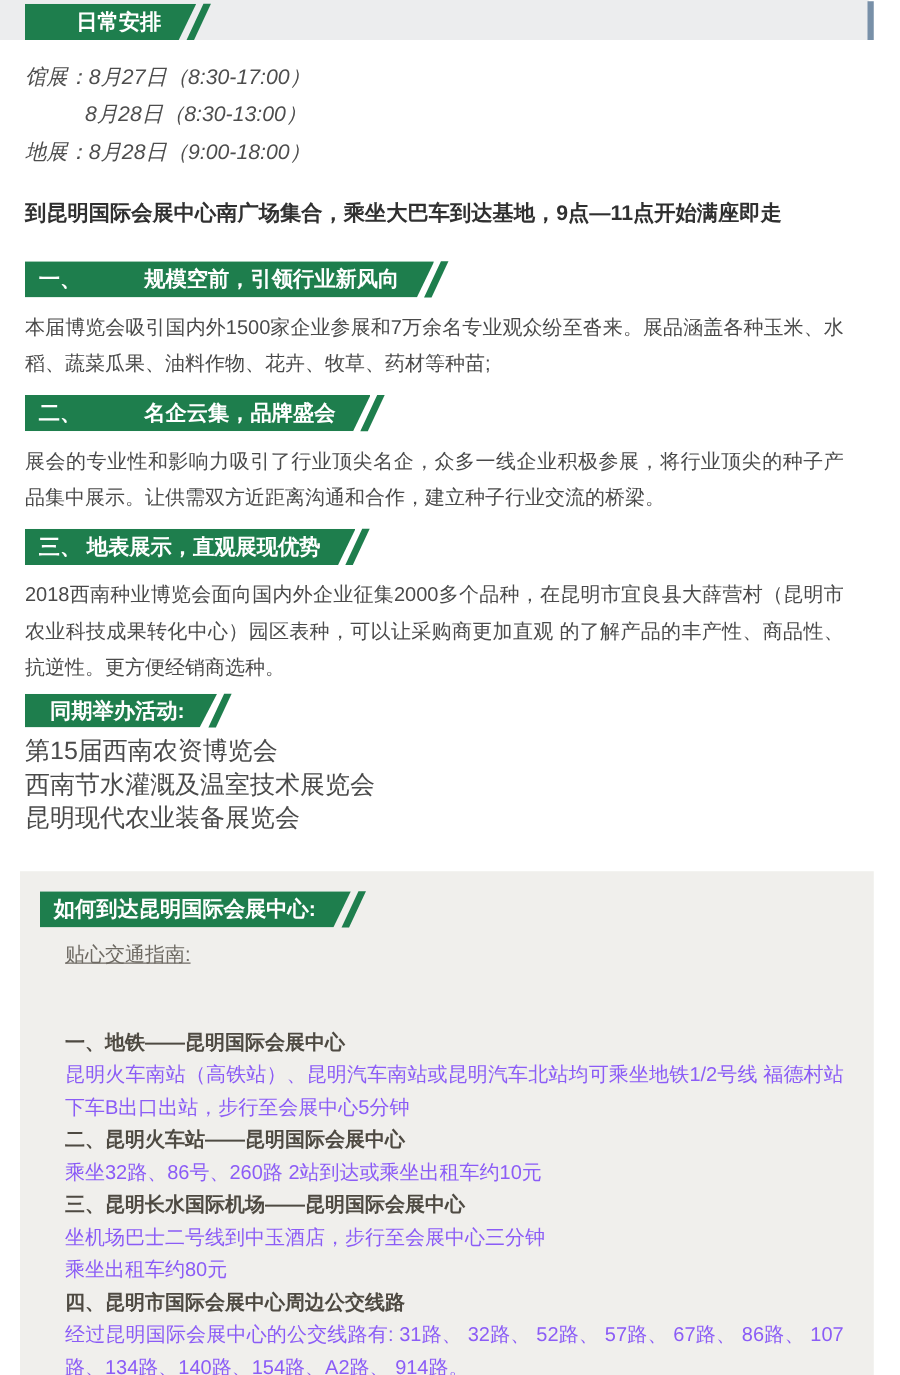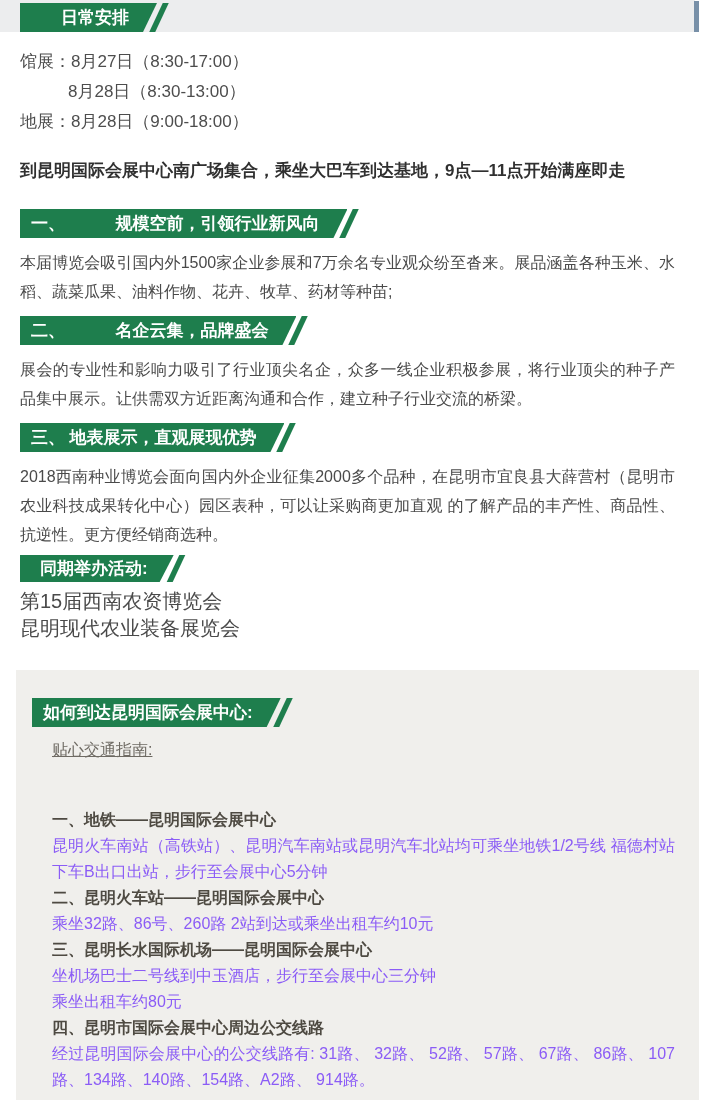--- a/index.html
+++ b/index.html
@@ -26,21 +26,21 @@
   .flag::after {
     content: ""; position: absolute; top: 0; right: -19px; width: 6px; height: 100%;
     background: #1e7e4d; transform: skewX(-25deg);
   }
   .flag-text { position: relative; z-index: 1; color: #ffffff; font-weight: bold; font-size: 17px; line-height: 21px; }
   .flag-gap .flag-num { margin-right: 46px; }
 
   .flag-header { position: absolute; left: 20px; bottom: 0; padding-left: 41px; }
 
   
-  .schedule { margin: 15px 25px 0 20px; }
+  .schedule { margin: 15px 25px 0 20px; font-style: italic; }
   .sched-line { margin: 0; font-size: 17px; line-height: 30px; color: #4d4d4d; }
   .sched-line.indent { padding-left: 48px; }
 
   .assembly {
     margin: 22px 25px 0 20px; font-size: 17px; line-height: 24px;
     font-weight: bold; color: #303030;
   }
 
   
   .section { margin: 0; }
@@ -55,21 +55,21 @@
   .concurrent { margin-top: 6px; }
   .concurrent .flag { margin-left: 20px; padding: 3px 12px 3px 20px; }
   .list-line { margin: 0 25px 0 20px; font-size: 20px; line-height: 27px; color: #4a4a4a; }
   .list-line:first-of-type { margin-top: 6px; }
 
   
   .panel {
     margin: 28px 1px 0 16px; width: 683px; box-sizing: border-box;
     background: #f0efec; padding: 12px 24px 20px 16px;
   }
-  .panel .flag { margin-top: 16px; }
+  .panel .flag { margin-top: 4px; }
   .panel-subtitle { margin: 12px 0 0 20px; font-size: 16px; line-height: 21px; color: #6e6a63; text-decoration: underline; }
   .routes { margin: 47px 0 0 20px; }
   .route-head { margin: 0; font-size: 16px; line-height: 26px; font-weight: bold; color: #4e4a42; }
   .route-line { margin: 0; font-size: 16px; line-height: 26px; color: #8b5cf6; text-align: justify; }
 </style>
 </head>
 <body>
 
 <div class="page">
 
@@ -110,20 +110,21 @@
       <span class="flag-text">地表展示，直观展现优势</span>
     </div>
     <p class="para">2018西南种业博览会面向国内外企业征集2000多个品种，在昆明市宜良县大薛营村（昆明市农业科技成果转化中心）园区表种，可以让采购商更加直观 的了解产品的丰产性、商品性、抗逆性。更方便经销商选种。</p>
   </div>
 
   <div class="concurrent">
     <div class="flag flag-small">
       <span class="flag-text">同期举办活动:</span>
     </div>
     <p class="list-line">第15届西南农资博览会</p>
+    <p class="list-line">西南节水灌溉及温室技术展览会</p>
     <p class="list-line">昆明现代农业装备展览会</p>
   </div>
 
   <div class="panel">
     <div class="flag">
       <span class="flag-text">如何到达昆明国际会展中心:</span>
     </div>
     <p class="panel-subtitle">贴心交通指南:</p>
 
     <div class="routes">

